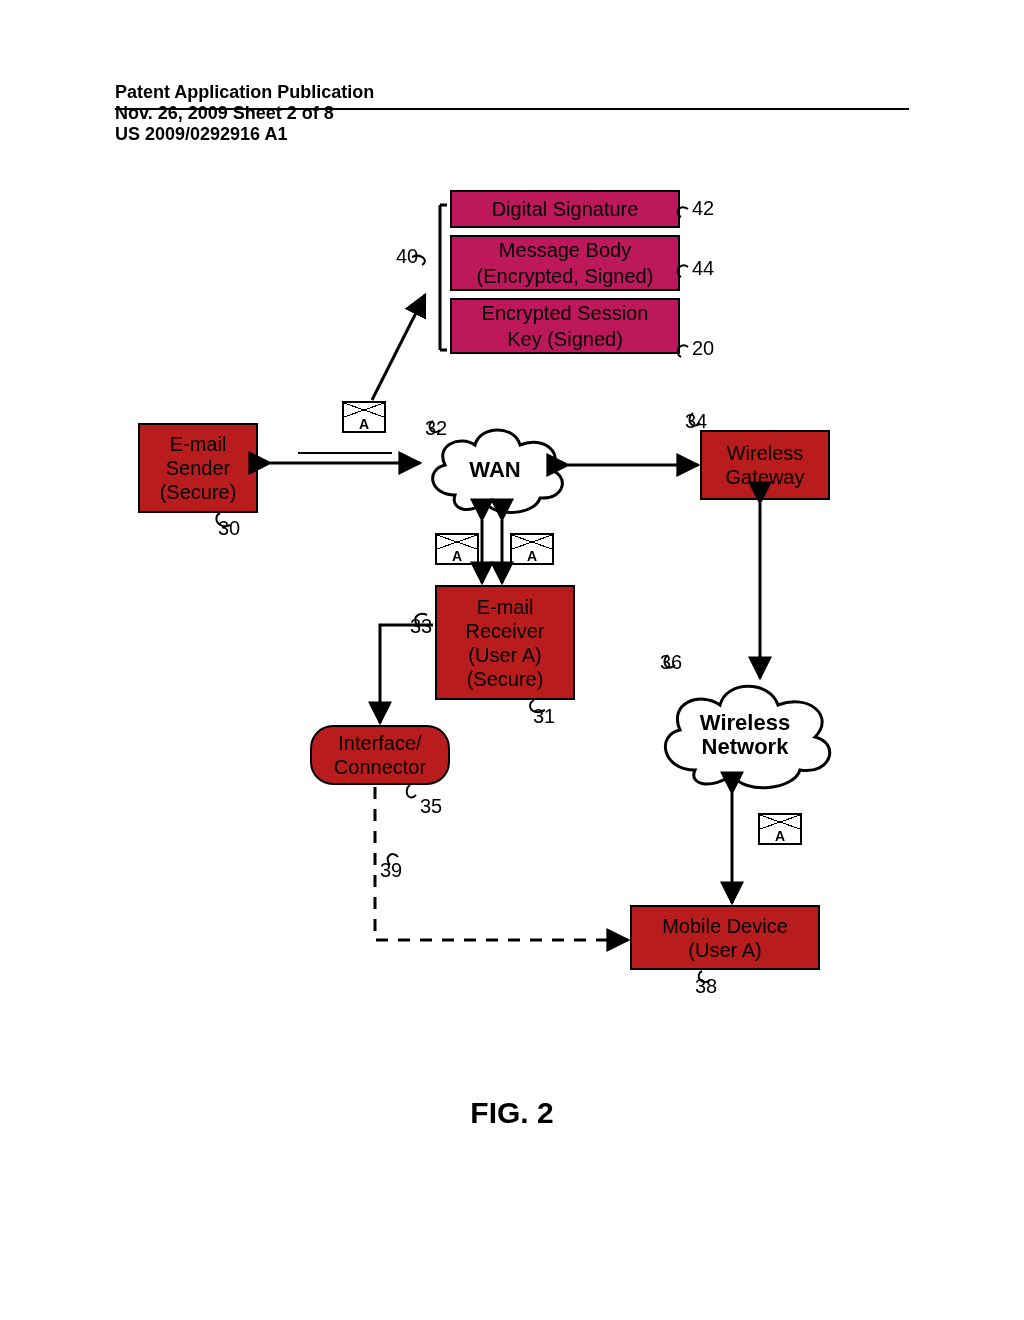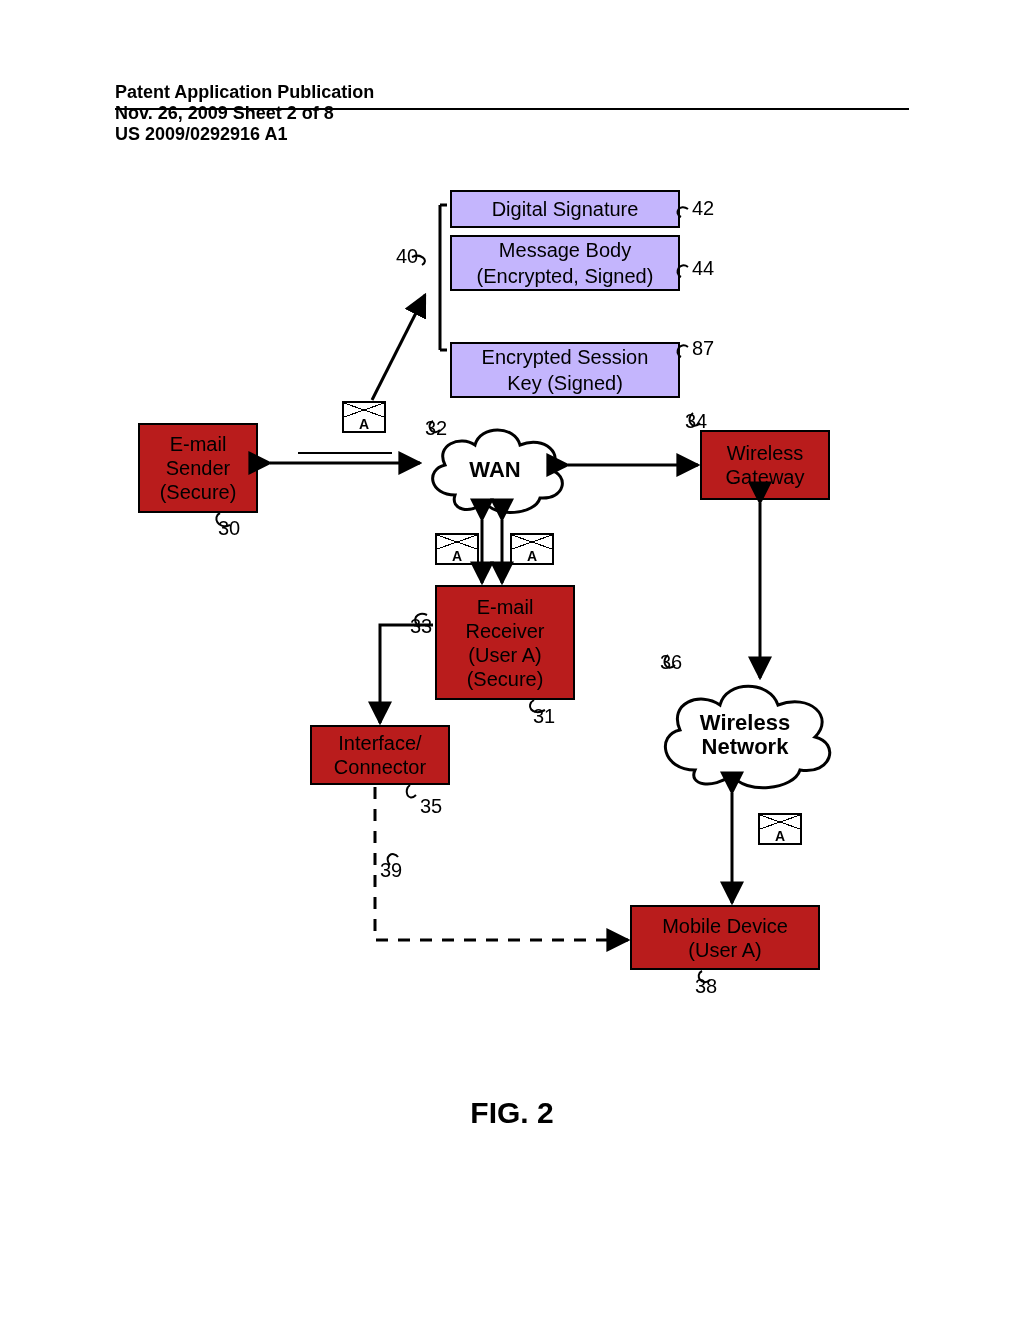--- a/index.html
+++ b/index.html
@@ -53,21 +53,21 @@
     flex-direction: column;
     align-items: center;
     justify-content: center;
     font-size: 20px;
     line-height: 1.2;
   }
 
   .msgbox {
     position: absolute;
     border: 2.5px solid #000;
-    background: #c4b5fd;
+    background: #be185d;
     text-align: center;
     font-size: 20px;
     line-height: 1.3;
     display: flex;
     align-items: center;
     justify-content: center;
     padding: 4px 1px;
   }
 
   .cloud {
@@ -145,21 +145,21 @@
     <span>Nov. 26, 2009  Sheet 2 of 8</span>
     <span>US 2009/0292916 A1</span>
   </div>
   <div class="header-line"></div>
 
   <div class="diagram">
 
     <div class="msgbox" style="left:330px; top:5px; width:230px; height:38px;">Digital Signature</div>
     <div class="msgbox" style="left:330px; top:50px; width:230px; height:56px; white-space:pre-line;">Message Body
 (Encrypted, Signed)</div>
-    <div class="msgbox" style="left:330px; top:113px; width:230px; height:56px; white-space:pre-line;margin-top:44px;">Encrypted Session
+    <div class="msgbox" style="left:330px; top:113px; width:230px; height:56px; white-space:pre-line;">Encrypted Session
 Key  (Signed)</div>
 
     <div class="box" style="left:18px; top:238px; width:120px; height:90px; white-space:pre-line;">E-mail
 Sender
 (Secure)</div>
 
     <div class="cloud" style="left:300px; top:235px; width:150px; height:100px;">
       <svg viewBox="0 0 150 100">
         <path d="M35,75 C10,75 5,50 25,45 C15,25 40,15 55,25 C60,5 95,5 100,25 C125,15 145,35 130,50 C150,55 145,80 120,78 C115,95 75,98 65,82 C50,95 30,90 35,75 Z" fill="#fff" stroke="#000" stroke-width="3"></path>
       </svg>
@@ -167,21 +167,21 @@
     </div>
 
     <div class="box" style="left:580px; top:245px; width:130px; height:70px; white-space:pre-line;">Wireless
 Gateway</div>
 
     <div class="box" style="left:315px; top:400px; width:140px; height:115px; white-space:pre-line;">E-mail
 Receiver
 (User A)
 (Secure)</div>
 
-    <div class="box" style="left:190px; top:540px; width:140px; height:60px; white-space:pre-line;">Interface/
+    <div class="box" style="left:190px; top:540px; width:140px; height:60px; white-space:pre-line;border-radius:23px;">Interface/
 Connector</div>
 
     <div class="cloud" style="left:530px; top:490px; width:190px; height:120px;">
       <svg viewBox="0 0 190 120">
         <path d="M45,95 C12,95 6,60 30,55 C18,28 50,16 70,30 C76,5 120,5 128,30 C160,18 185,42 165,62 C190,68 182,100 150,95 C144,115 95,120 82,100 C62,115 38,110 45,95 Z" fill="#fff" stroke="#000" stroke-width="3"></path>
       </svg>
       <div class="cloud-text" style="white-space:pre-line;">Wireless
 Network</div>
     </div>
 
@@ -206,21 +206,21 @@
     <div class="reflabel" style="left:305px; top:232px;">32</div>
     <div class="reflabel" style="left:290px; top:430px;">33</div>
     <div class="reflabel" style="left:565px; top:225px;">34</div>
     <div class="reflabel" style="left:300px; top:610px;">35</div>
     <div class="reflabel" style="left:540px; top:466px;">36</div>
     <div class="reflabel" style="left:575px; top:790px;">38</div>
     <div class="reflabel" style="left:260px; top:674px;">39</div>
     <div class="reflabel" style="left:276px; top:60px;">40</div>
     <div class="reflabel" style="left:572px; top:12px;">42</div>
     <div class="reflabel" style="left:572px; top:72px;">44</div>
-    <div class="reflabel" style="left:572px; top:152px;">87</div>
+    <div class="reflabel" style="left:572px; top:152px;">20</div>
 
     <svg class="connectors" viewBox="0 0 790 870">
       <defs>
         <marker id="ah" viewBox="0 0 10 10" refX="9" refY="5" markerWidth="8" markerHeight="8" orient="auto">
           <path d="M0,0 L10,5 L0,10 Z" fill="#000"></path>
         </marker>
       </defs>
 
       <path d="M320,20 L320,165 M320,20 L327,20 M320,165 L327,165" stroke="#000" stroke-width="3" fill="none"></path>
 

